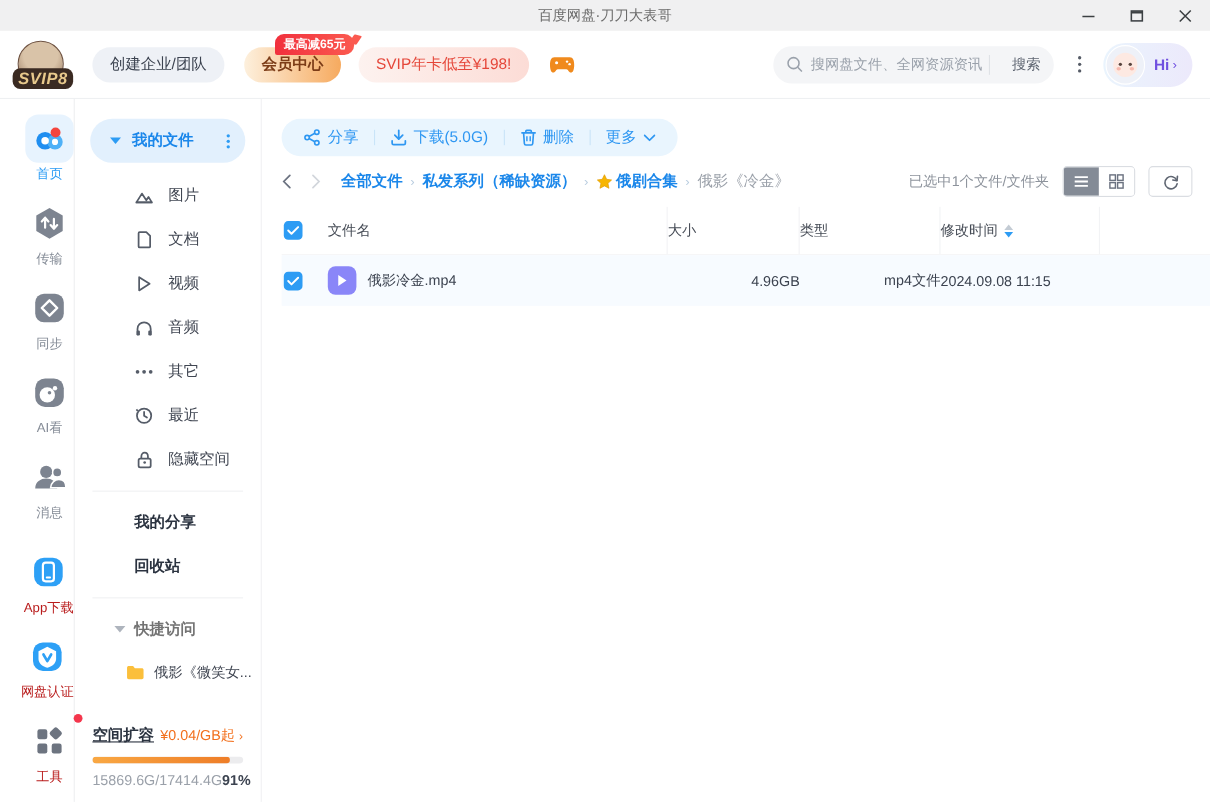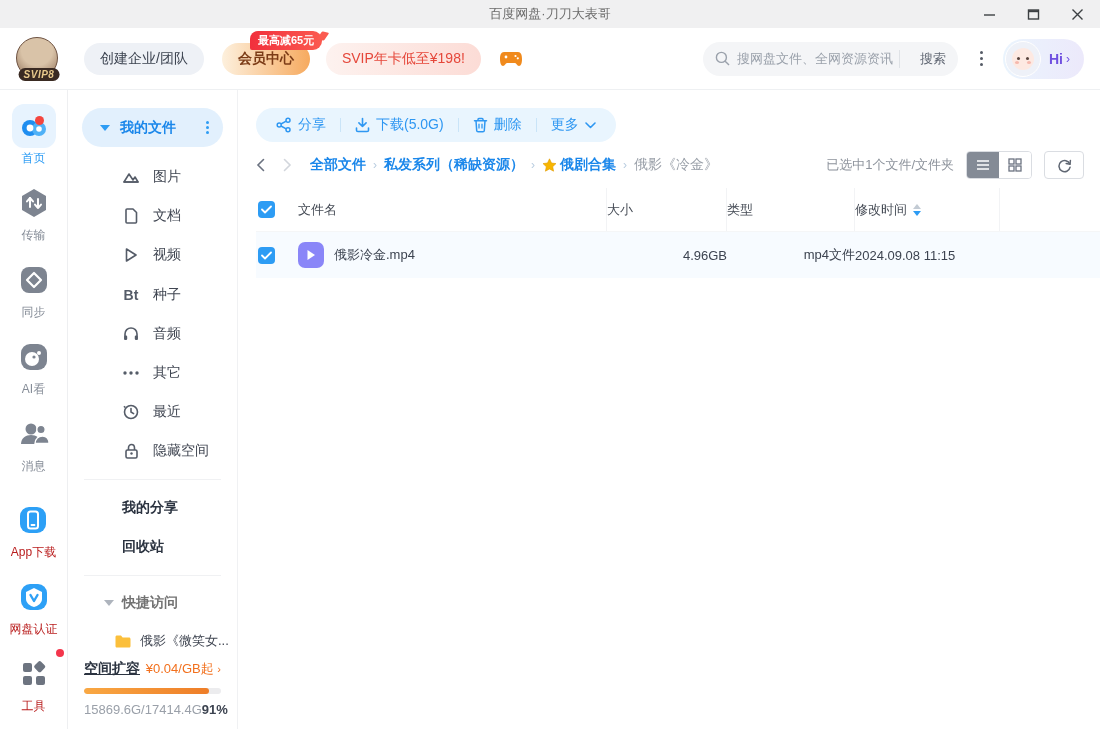--- a/index.html
+++ b/index.html
@@ -10,21 +10,21 @@
   
   .titlebar { height:28px; background:#f0f0f1; display:flex; align-items:center; justify-content:center; position:relative; flex:0 0 28px; }
   .titlebar .title { font-size:13px; color:#6b6b6b; }
   .win-controls { position:absolute; right:8px; top:0; height:28px; display:flex; align-items:center; gap:26px; padding-right:6px; }
   .win-btn { width:18px; height:18px; display:flex; align-items:center; justify-content:center; cursor:pointer; color:#3c4043; }
 
   
   .header { height:62px; background:#fff; border-bottom:1px solid #eef0f2; display:flex; align-items:center; padding:0 16px; flex:0 0 62px; }
   .logo-badge { width:46px; height:44px; position:relative; flex:0 0 46px; }
   .logo-circle { width:42px; height:42px; border-radius:50%; background:radial-gradient(circle at 50% 30%, #d9c3a8 0 45%, #8a6a52 100%); border:1px solid #6d5140; }
-  .logo-label { position:absolute; left:50%; transform:translateX(-50%); bottom:0; background:#3a2a22; color:#e8c98c; font-size:10px; font-weight:bold; font-style:italic; padding:1px 5px; border-radius:7px; letter-spacing:.5px; }
+  .logo-label { position:absolute; left:50%; transform:translateX(-50%); bottom:0; background:#3a2a22; color:#e8c98c; font-size:15px; font-weight:bold; font-style:italic; padding:1px 5px; border-radius:7px; letter-spacing:.5px; }
   .pill { border-radius:17px; height:32px; display:flex; align-items:center; padding:0 16px; font-size:14px; cursor:pointer; white-space:nowrap; }
   .create-team { background:#eef1f6; color:#3c4350; margin-left:22px; }
   .vip-center { background:linear-gradient(90deg,#fdf0dd,#f6aa5f); color:#7c3c17; font-weight:bold; margin-left:18px; position:relative; }
   .vip-badge { position:absolute; top:-12px; left:28px; background:linear-gradient(90deg,#f1303d,#fb5a50); color:#fff; font-size:11px; padding:2px 8px; border-radius:8px 9px 9px 2px; font-weight:bold; }
   .vip-badge:after { content:""; position:absolute; right:-5px; top:1px; width:8px; height:8px; background:#fb5a50; transform:skewX(-25deg) rotate(12deg); border-radius:1px; }
   .svip-promo { background:linear-gradient(90deg,#fdf2ef,#fcdcd6); color:#e5473a; margin-left:16px; }
   .gamepad { margin-left:18px; }
   .header-spacer { flex:1; }
   .searchbox { width:255px; height:34px; background:#f4f5f7; border-radius:17px; display:flex; align-items:center; padding:0 12px; }
   .searchbox input { border:none; outline:none; background:transparent; flex:1; font-size:13px; color:#333; margin-left:7px; min-width:0; font-family:inherit; }
@@ -37,21 +37,21 @@
   .avatar .face { width:22px; height:22px; border-radius:50%; background:#fde9e2; position:relative; }
   .avatar .face:before { content:""; position:absolute; left:5px; top:9px; width:3px; height:3px; background:#59443e; border-radius:50%; box-shadow:9px 0 0 #59443e; }
   .avatar .face:after { content:""; position:absolute; left:3px; top:13px; width:4px; height:3px; background:#f6b8ad; border-radius:50%; box-shadow:12px 0 0 #f6b8ad; }
   .hi-text { color:#7050e0; font-size:14px; font-weight:bold; margin-left:8px; }
   .hi-arrow { color:#7050e0; font-size:12px; margin-left:3px; }
 
   
   .app-body { flex:1; display:flex; min-height:0; }
 
   
-  .rail { width:68px; border-right:1px solid #eeeff1; display:flex; flex-direction:column; align-items:center; padding-top:14px; flex:0 0 68px; }
+  .rail { width:68px; border-right:1px solid #eeeff1; display:flex; flex-direction:column; align-items:flex-end; padding-top:14px; flex:0 0 68px; }
   .rail-item { display:flex; flex-direction:column; align-items:center; margin-bottom:14px; cursor:pointer; }
   .rail-tile { width:44px; height:44px; border-radius:12px; display:flex; align-items:center; justify-content:center; }
   .rail-item.active .rail-tile { background:#e7f3fe; }
   .rail-label { font-size:12px; color:#858c97; margin-top:2px; }
   .rail-item.active .rail-label { color:#2d9cf4; }
   .rail-spacer { flex:1; }
   .rail-bottom .rail-label { color:#b91c1c; }
   .tool-wrap { position:relative; }
   .red-dot { position:absolute; top:-3px; right:-8px; width:8px; height:8px; background:#f4364c; border-radius:50%; }
 
@@ -312,24 +312,20 @@
       </div>
       <div class="cat-item">
         <span class="cicon">
           <svg width="14" height="16" viewBox="0 0 14 16">
               <path d="M2.5 2 L12 8 L2.5 14 Z" fill="none" stroke="#555c68" stroke-width="1.6" stroke-linejoin="round"></path>
             </svg>
         </span>
         <span>视频</span>
       </div>
       <div class="cat-item">
-        <span class="cicon" style="font-size:14px;">Bt</span>
-        <span>种子</span>
-      </div>
-      <div class="cat-item">
         <span class="cicon">
           <svg width="16" height="15" viewBox="0 0 16 15">
               <path d="M2 13 L2 8 C2 4.5 4.7 2 8 2 C11.3 2 14 4.5 14 8 L14 13" fill="none" stroke="#555c68" stroke-width="1.6" stroke-linecap="round"></path>
               <rect x="1.2" y="9.5" width="3" height="4.5" rx="1.2" fill="#555c68"></rect>
               <rect x="11.8" y="9.5" width="3" height="4.5" rx="1.2" fill="#555c68"></rect>
             </svg>
         </span>
         <span>音频</span>
       </div>
       <div class="cat-item">

